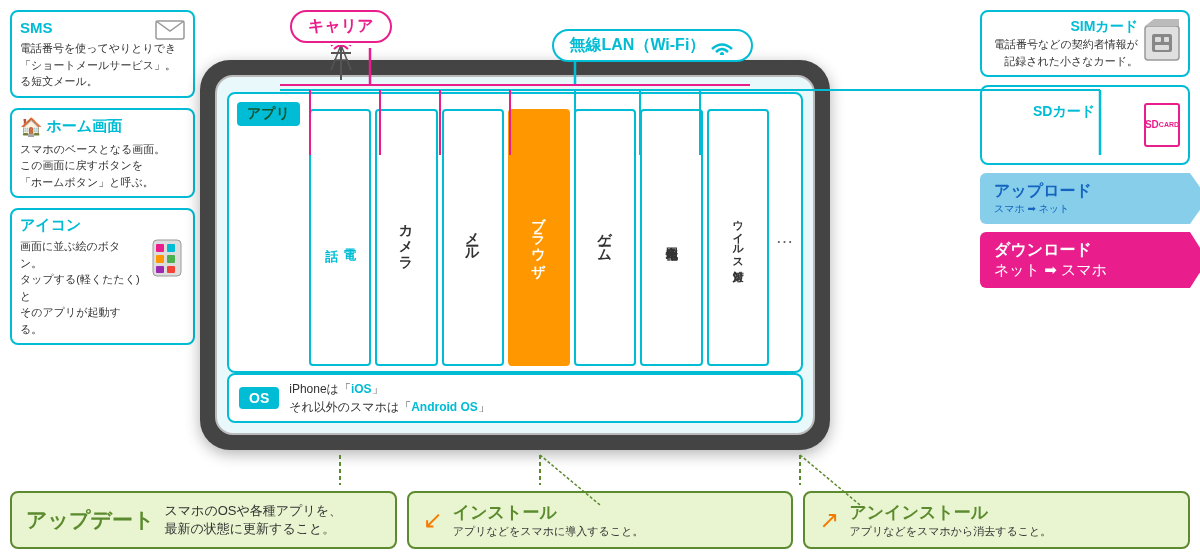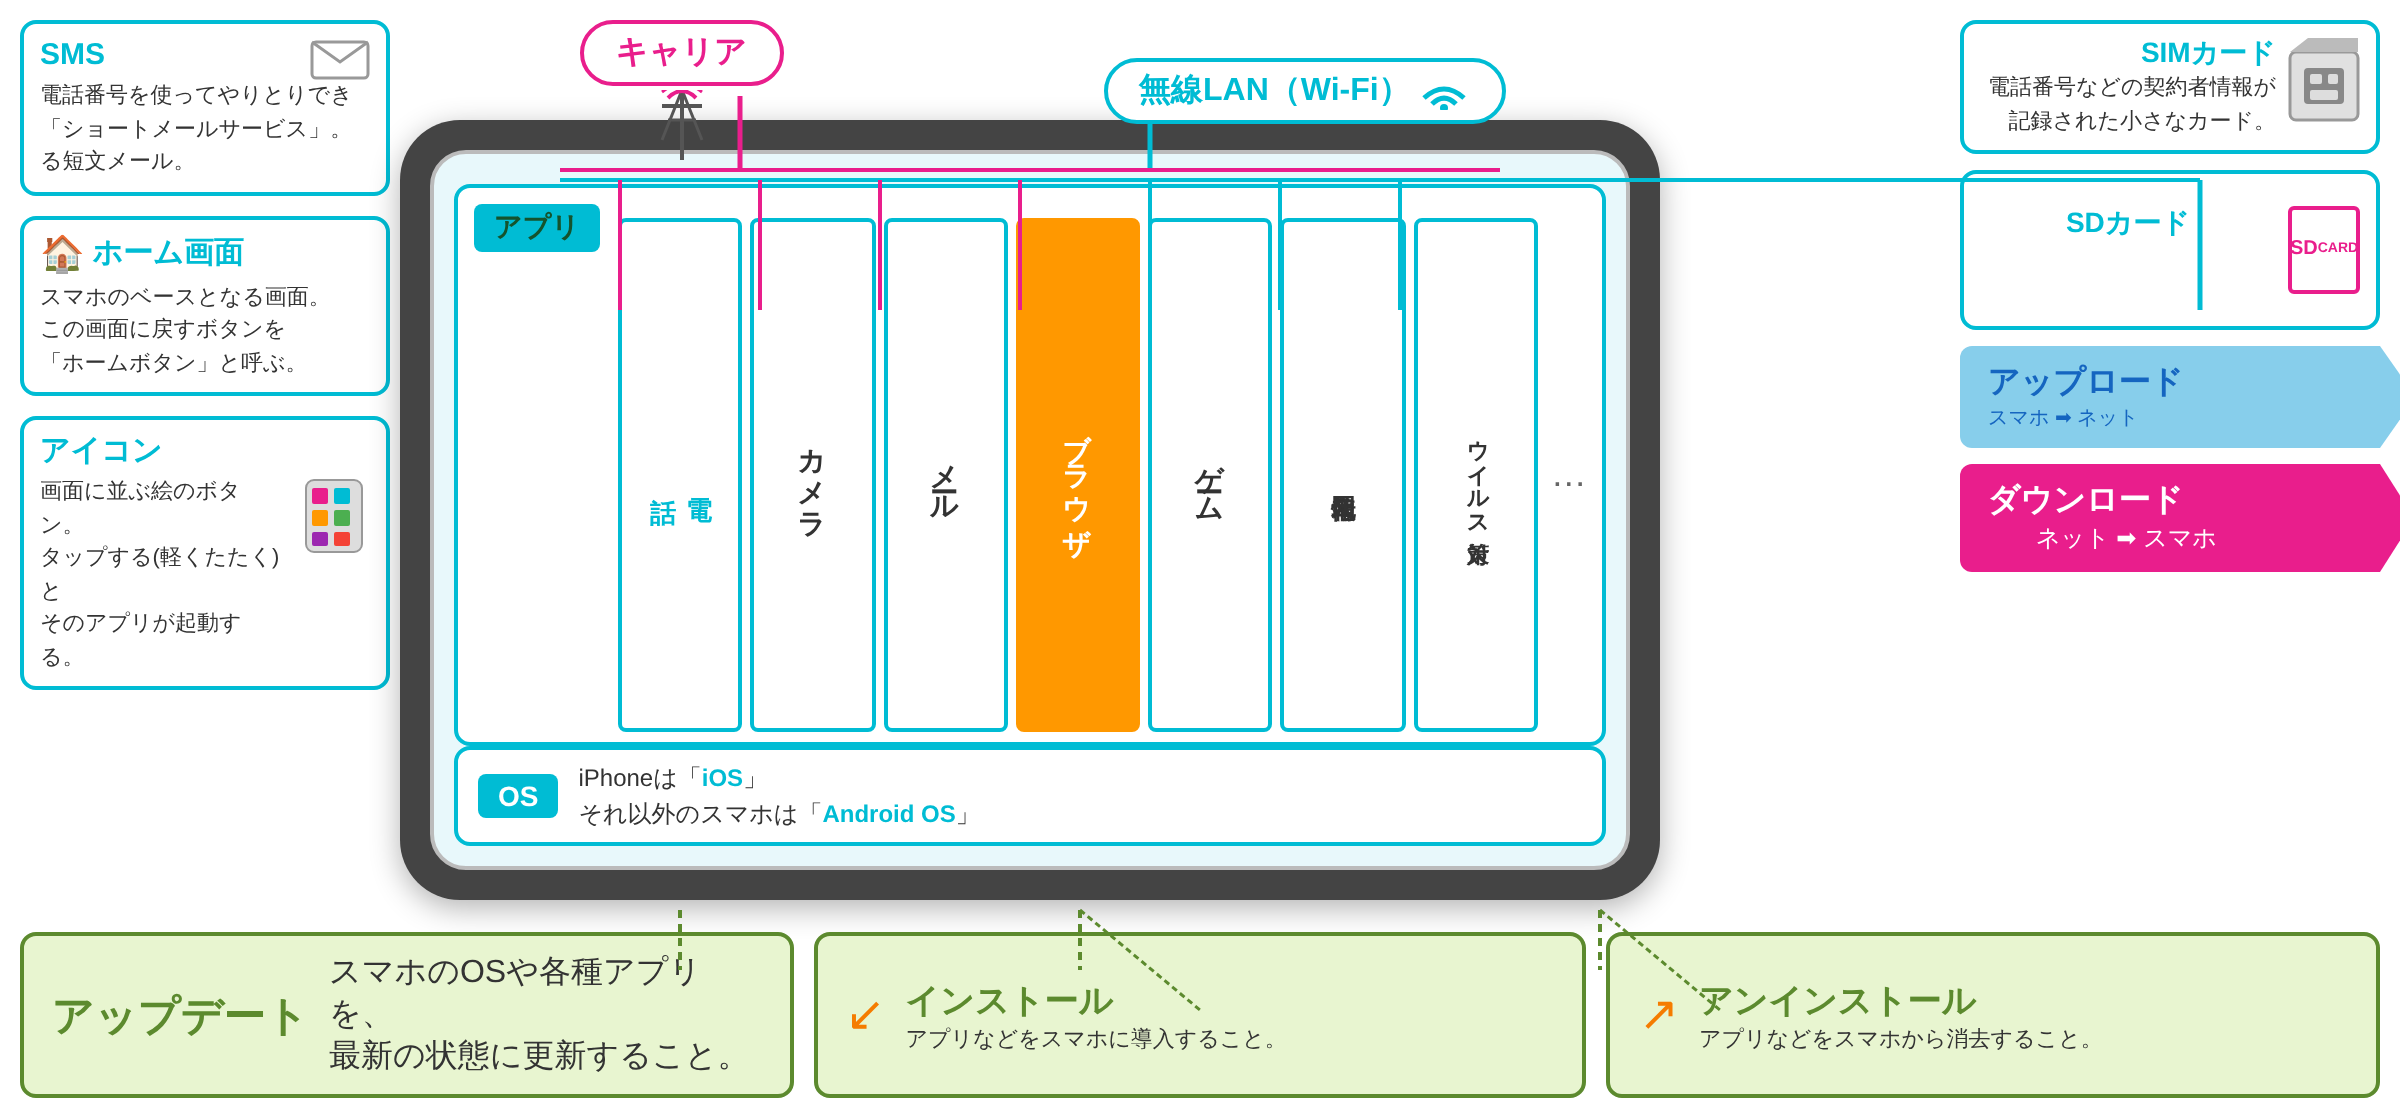--- a/index.html
+++ b/index.html
@@ -284,23 +284,22 @@
       color: #1565c0;
     }
 
     .download-label {
       font-weight: bold;
       font-size: 16px;
       color: #fff;
     }
 
     .download-sub {
-      font-size: 12px;
+      font-size: 15px;
       color: #fff;
-      margin-left: 24px;
     }
 
     
     .bottom-boxes {
       position: absolute;
       bottom: 10px;
       left: 0;
       right: 0;
       display: flex;
       justify-content: space-between;
@@ -320,21 +319,21 @@
     }
 
     .update-title {
       font-weight: bold;
       font-size: 21px;
       color: #5c8a2e;
       white-space: nowrap;
     }
 
     .update-body {
-      font-size: 16px;
+      font-size: 13px;
       color: #333;
     }
 
     .install-box {
       border: 2.5px solid #5c8a2e;
       border-radius: 8px;
       background: #e8f5d0;
       padding: 8px 14px;
       display: flex;
       align-items: center;

